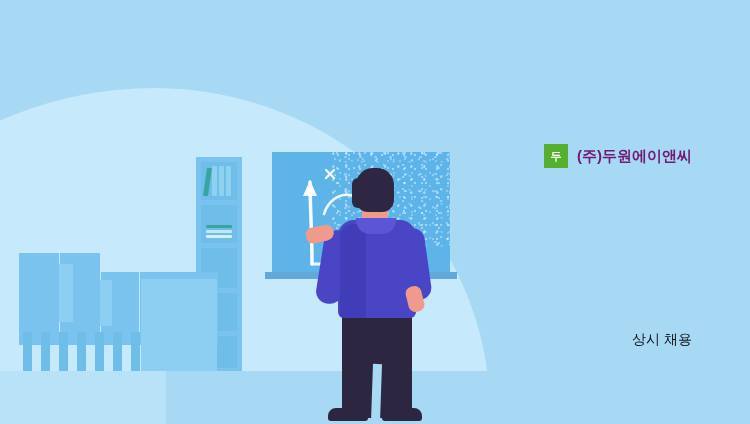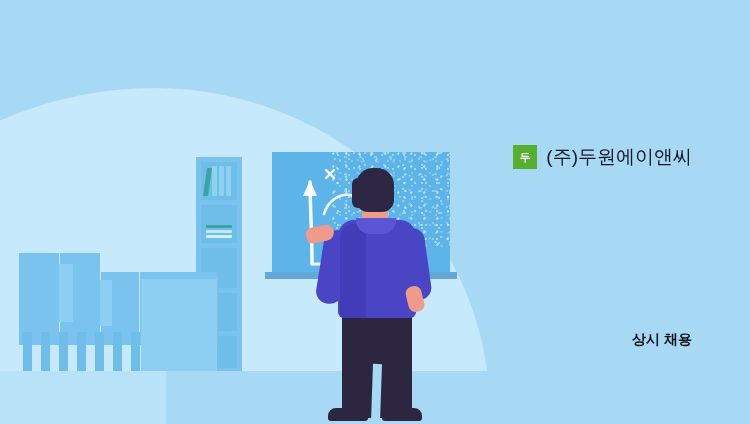--- a/index.html
+++ b/index.html
@@ -185,25 +185,25 @@
   .company-row{
     position:absolute; right:58px; top:144px;
     display:flex; align-items:center; gap:9px;
   }
   .company-badge{
     width:24px;height:24px;background:#56b030;color:#ffffff;
     font-size:11px;font-weight:bold;display:flex;
     align-items:center;justify-content:center;
   }
   .company-name{
-    font-size:19px;font-weight:normal;color:#0f172a;white-space:nowrap;
+    font-size:15px;font-weight:bold;color:#701a75;white-space:nowrap;
   }
   .recruit-status{
     position:absolute; right:58px; top:331px;
-    font-size:14px; font-weight:bold; color:#111318;
+    font-size:14px; font-weight:normal; color:#111318;
     letter-spacing:0px; white-space:nowrap;
   }
 </style>
 </head>
 <body>
 
 <div class="banner">
 
   <div class="wall-curve"></div>
   <div class="wall-curve2"></div>

